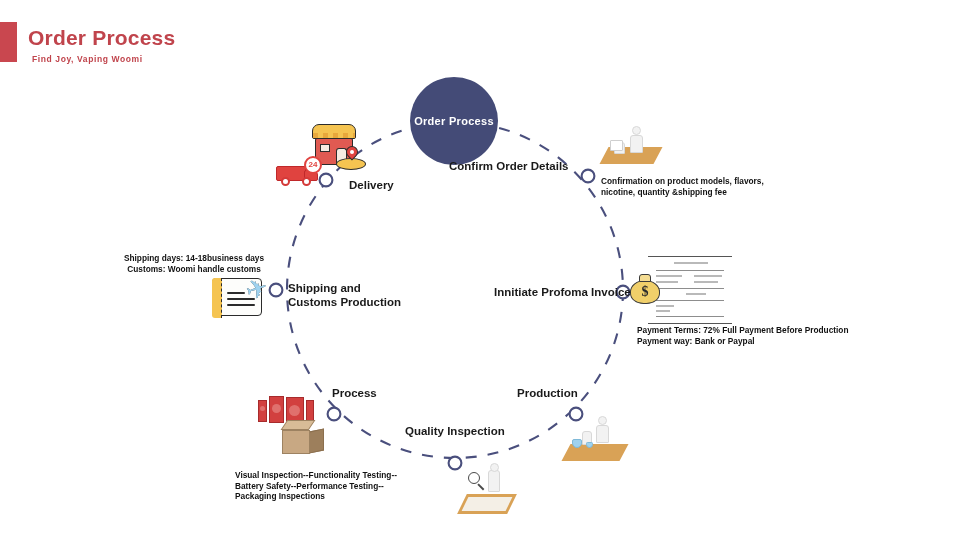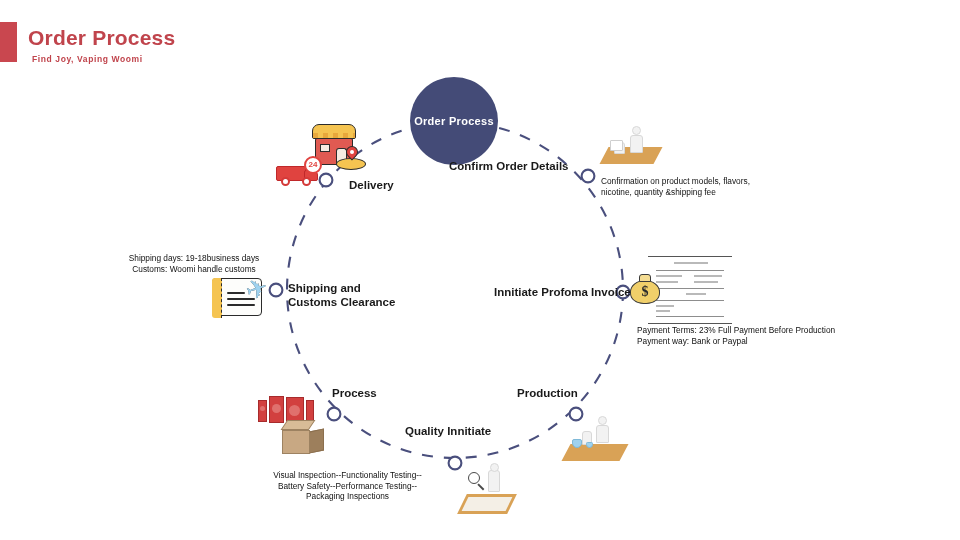--- a/index.html
+++ b/index.html
@@ -83,22 +83,23 @@
     color: #1a1a1a;
     white-space: nowrap;
     line-height: 14px;
   }
   .desc {
     position: absolute;
     font-size: 8.3px;
     color: #111111;
     line-height: 10.5px;
     white-space: pre-line;
-  }
-  .desc.right-al { text-align: center; }
+    font-weight: bold;
+  }
+  .desc.right-al { text-align: left; }
 
   .icon-box {
     position: absolute;
   }
 
   
   .shop {
     position: relative;
     width: 48px;
     height: 46px;
@@ -471,21 +472,21 @@
       <div class="inv-blk" style="left:8px; top:54px; width:14px;"></div>
       <div class="inv-line" style="left:8px; top:60px; width:68px;"></div>
       <div class="moneybag">
         <div class="bag-body"></div>
         <div class="bag-neck"></div>
         <div class="bag-dollar">$</div>
       </div>
     </div>
   </div>
   <div class="step-label" style="left: 494px; top: 285px; white-space: pre-line;">Innitiate Profoma Invoice</div>
-  <div class="desc" style="left:637px; top:325px; width:300px;">Payment Terms: 23% Full Payment Before Production
+  <div class="desc" style="left:637px; top:325px; width:300px;">Payment Terms: 72% Full Payment Before Production
 Payment way:  Bank or Paypal</div>
 
   <div class="icon-box" style="left:566px; top:415px;">
     <div class="mfg-scene">
       <div class="mfg-mat"></div>
       <div class="fig-body" style="left:30px; top:10px;"></div>
       <div class="fig-head" style="left:32px; top:1px;"></div>
       <div class="fig-body" style="left:16px; top:16px; width:10px; height:14px;"></div>
       <div class="flask" style="left:6px; top:24px;"></div>
       <div class="flask" style="left:20px; top:27px; width:7px; height:6px;"></div>
@@ -494,21 +495,21 @@
   <div class="step-label" style="left: 517px; top: 386px; white-space: pre-line;">Production</div>
 
   <div class="icon-box" style="left:462px; top:466px;">
     <div class="qc-scene">
       <div class="qc-tray"></div>
       <div class="fig-body" style="left:26px; top:4px; width:12px; height:22px;"></div>
       <div class="fig-head" style="left:28px; top:-3px;"></div>
       <div class="magnifier"></div>
     </div>
   </div>
-  <div class="step-label" style="left: 405px; top: 424px; white-space: pre-line;">Quality Innitiate</div>
+  <div class="step-label" style="left: 405px; top: 424px; white-space: pre-line;">Quality Inspection</div>
   <div class="desc right-al" style="left:235px; top:470px; width:225px;">Visual Inspection--Functionality Testing--
 Battery Safety--Performance Testing--
 Packaging Inspections</div>
 
   <div class="icon-box" style="left:258px; top:396px;">
     <div class="vapes">
       <div class="vape-box" style="left:0; top:4px; width:9px; height:22px;"></div>
       <div class="vape-dot" style="left:2px; top:10px; width:5px; height:5px;"></div>
       <div class="vape-box" style="left:11px; top:0; width:15px; height:27px;"></div>
       <div class="vape-dot" style="left:14px; top:8px; width:9px; height:9px;"></div>
@@ -530,22 +531,22 @@
     <div class="ticket">
       <div class="ticket-card"></div>
       <div class="ticket-stub"></div>
       <div class="ticket-line" style="left:15px; top:14px; width:18px;"></div>
       <div class="ticket-line" style="left:15px; top:20px; width:28px;"></div>
       <div class="ticket-line" style="left:15px; top:26px; width:28px;"></div>
       <div class="plane">✈</div>
     </div>
   </div>
   <div class="step-label" style="left: 288px; top: 281px; white-space: pre-line;">Shipping and
-Customs Clearance</div>
-  <div class="desc" style="left:120px; top:253px; width:148px; text-align:center;">Shipping days: 19-18business days
+Customs Production</div>
+  <div class="desc" style="left:120px; top:253px; width:148px; text-align:center;">Shipping days: 14-18business days
 Customs: Woomi handle customs</div>
 
   <div class="icon-box" style="left:310px; top:122px;">
     <div class="shop">
       <div class="shop-awning"></div>
       <div class="shop-body">
         <div class="shop-window"></div>
         <div class="shop-door"></div>
       </div>
       <div class="pin-base"></div>

